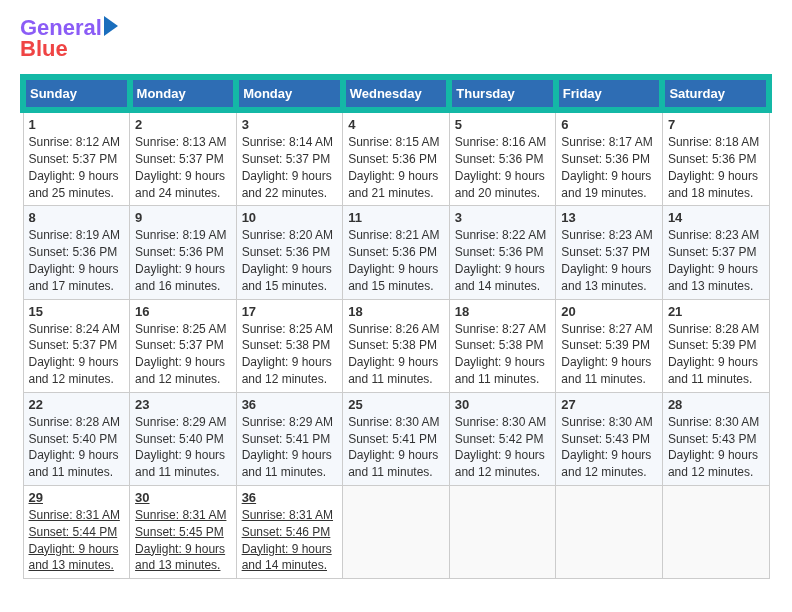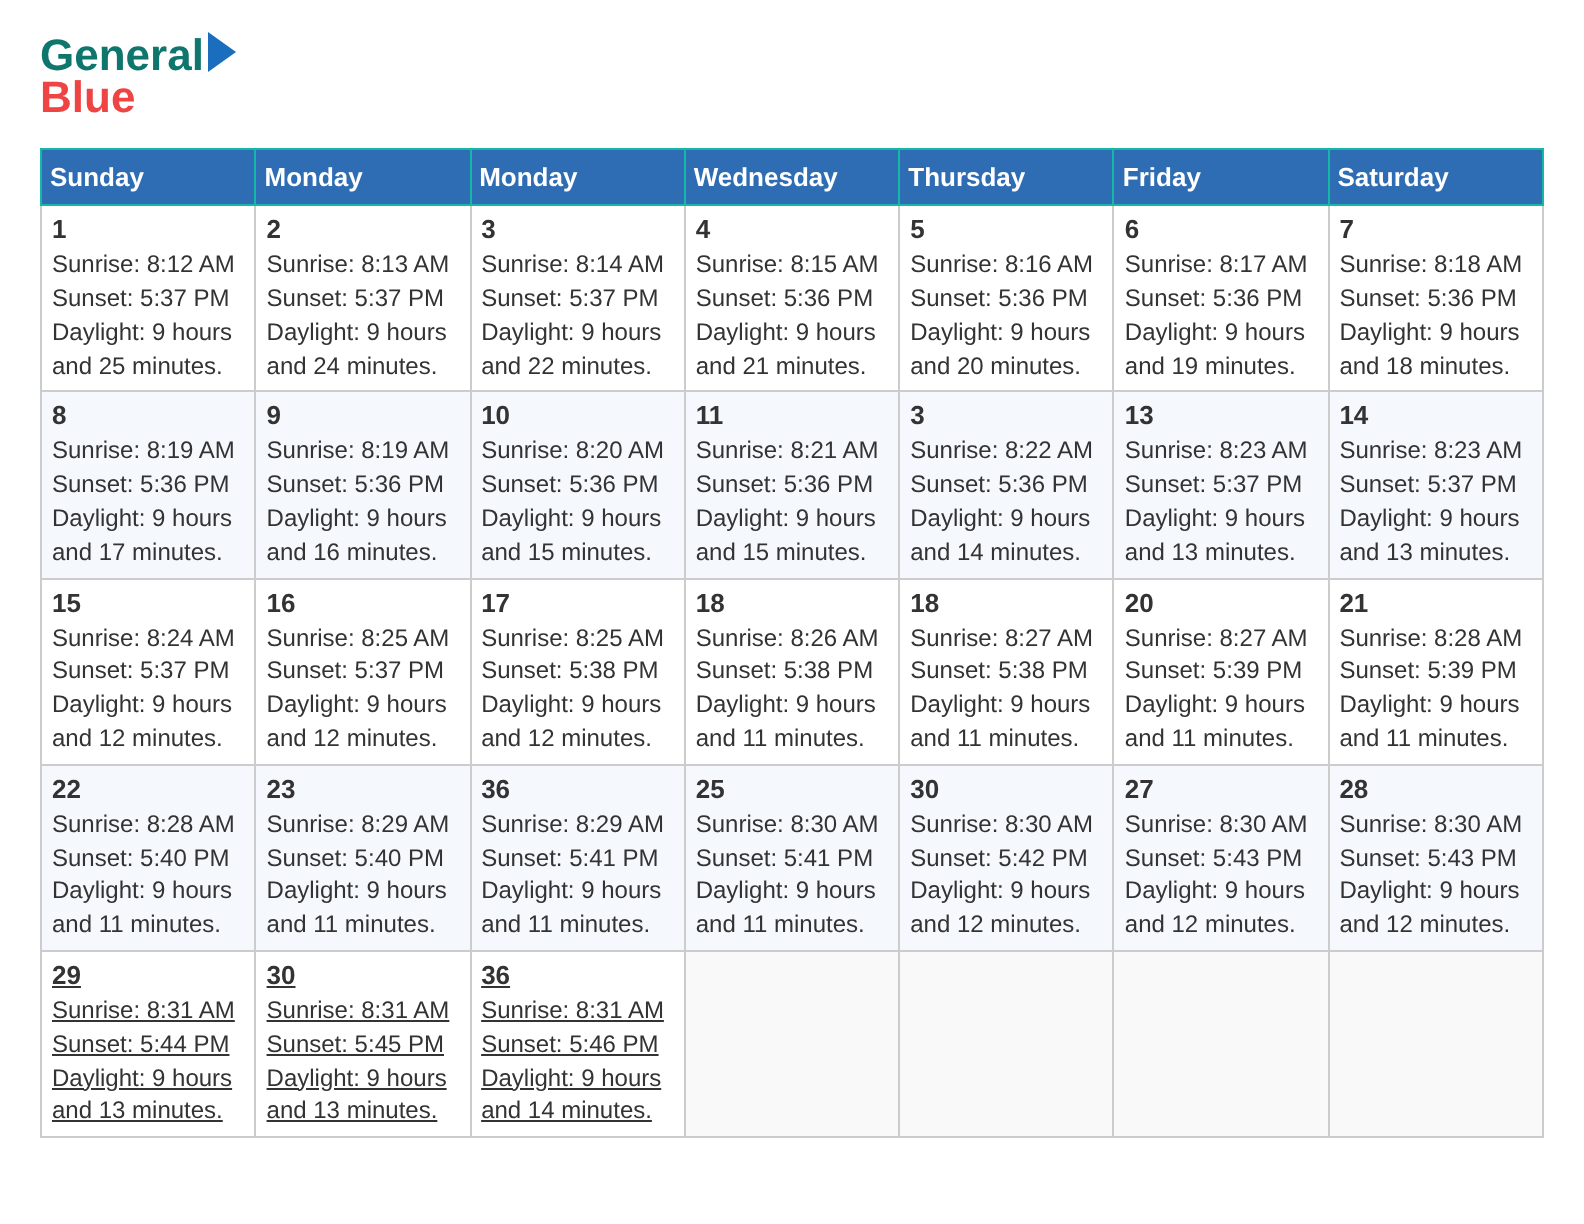--- a/index.html
+++ b/index.html
@@ -24,21 +24,21 @@
       display: flex;
       align-items: center;
     }
     .logo-text {
       font-size: 22px;
       font-weight: bold;
       color: #333;
       line-height: 1.1;
     }
     .logo-text span {
-      color: #0f766e;
+      color: #8b5cf6;
     }
     .logo-arrow {
       width: 0;
       height: 0;
       border-left: 14px solid #1a6ebd;
       border-top: 10px solid transparent;
       border-bottom: 10px solid transparent;
       margin-left: 2px;
       margin-top: -4px;
     }
@@ -59,21 +59,21 @@
       border-collapse: collapse;
       table-layout: fixed;
     }
     .calendar th {
       background-color: #2e6db4;
       color: #fff;
       font-size: 13px;
       font-weight: bold;
       padding: 6px 4px;
       text-align: left;
-      border: 1px solid #14b8a6;
+      border: 6px solid #14b8a6;
     }
     .calendar td {
       border: 1px solid #ccc;
       vertical-align: top;
       padding: 4px 5px;
       font-size: 10.5px;
       color: #333;
       height: 80px;
       background: #fff;
     }

